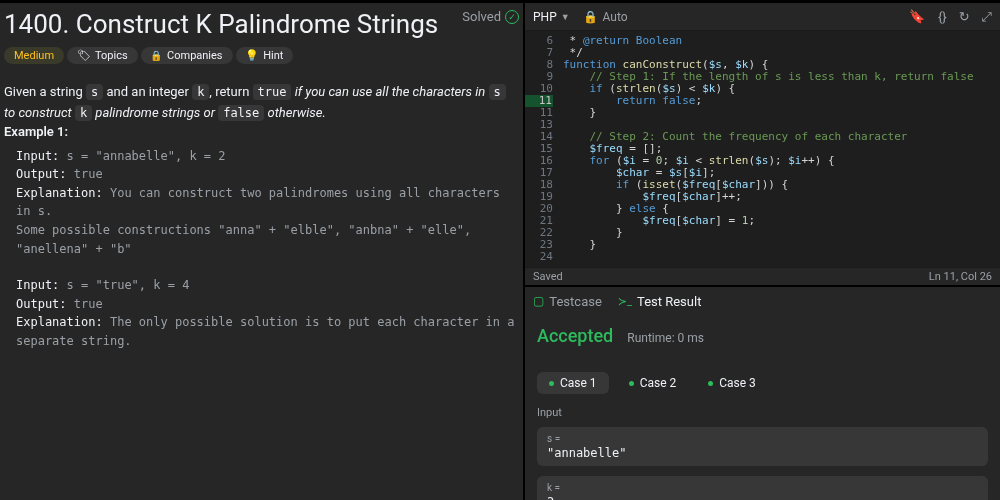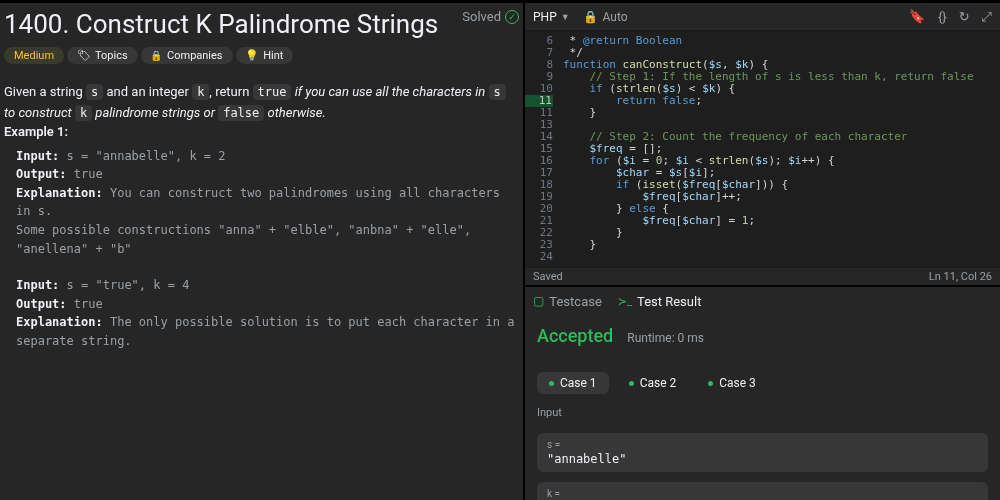--- a/index.html
+++ b/index.html
@@ -13,21 +13,21 @@
 .tags-row{display:flex;gap:3px;margin-bottom:18px}
 .tag{background:#373737;border-radius:12px;padding:2px 10px;font-size:11px;display:flex;align-items:center;gap:4px;color:#eff1f6}
 .tag.difficulty{background:#3a3a2a;color:#ffc01e}
 .lock{font-size:10px}
 .description{font-size:13px;line-height:1.6;}
 .description em{font-style:italic}
 .code-inline{background:#373737;border-radius:4px;padding:1px 5px;font-family:Menlo,Consolas,monospace;font-size:12px}
 .ex-heading{font-weight:600;font-size:13px;margin-bottom:8px}
 .example-block{margin-bottom:18px}
 .pre{font-family:Menlo,Consolas,monospace;font-size:12px;line-height:1.55;padding:0 0 0 12px;color:#9aa0a6;white-space:pre-wrap}
-.pre strong{color:#eff1f6;font-weight:700}
+.pre strong{color:#eff1f6;font-weight:400}
 
 .editor-top{height:28px;background:#262626;display:flex;align-items:center;justify-content:space-between;padding:0 8px;font-size:12px;border-bottom:1px solid #1a1a1a}
 .et-left{display:flex;gap:14px;align-items:center}
 .lang{display:flex;align-items:center;gap:4px;color:#eff1f6}
 .chev{font-size:9px;color:#9aa0a6}
 .auto{color:#9aa0a6;display:flex;align-items:center;gap:4px}
 .et-right{display:flex;gap:12px;color:#9aa0a6;font-size:13px}
 .code-area{flex:0 0 236px;background:#1e1e1e;overflow:hidden;position:relative}
 .code-lines{display:flex;font-family:Menlo,Consolas,monospace;font-size:11px;line-height:12px}
 .gutter{width:38px;text-align:right;padding:4px 10px 4px 0;color:#6e7681}
@@ -47,21 +47,21 @@
 .ticon{color:#2cbb5d;font-size:12px}
 .term-icon{color:#2cbb5d;font-size:11px}
 .results{flex:1;background:#262626;padding:10px 12px;overflow:auto}
 .accepted-row{display:flex;align-items:baseline;gap:14px;margin-bottom:26px}
 .accepted{color:#2cbb5d;font-size:18px;font-weight:500}
 .runtime{color:#9aa0a6;font-size:12px}
 .cases-row{display:flex;gap:8px;margin-bottom:12px}
 .case{padding:4px 12px;border-radius:6px;font-size:12px;color:#eff1f6;display:flex;align-items:center;gap:6px}
 .case.active{background:#373737}
 .dot{width:5px;height:5px;border-radius:50%;background:#2cbb5d}
-.input-label{font-size:11px;color:#9aa0a6;margin-bottom:14px}
+.input-label{font-size:11px;color:#9aa0a6;margin-bottom:8px}
 .input-box{background:#373737;border-radius:6px;padding:6px 10px;margin-bottom:10px}
 .input-box .var-label{font-size:10px;color:#9aa0a6;margin-bottom:2px}
 .input-box .var-val{font-family:Menlo,Consolas,monospace;font-size:12px;color:#eff1f6}
 ::-webkit-scrollbar{width:10px}
 ::-webkit-scrollbar-thumb{background:#424242;border-radius:5px}
 ::-webkit-scrollbar-track{background:transparent}
 </style>
 </head>
 <body>
 

